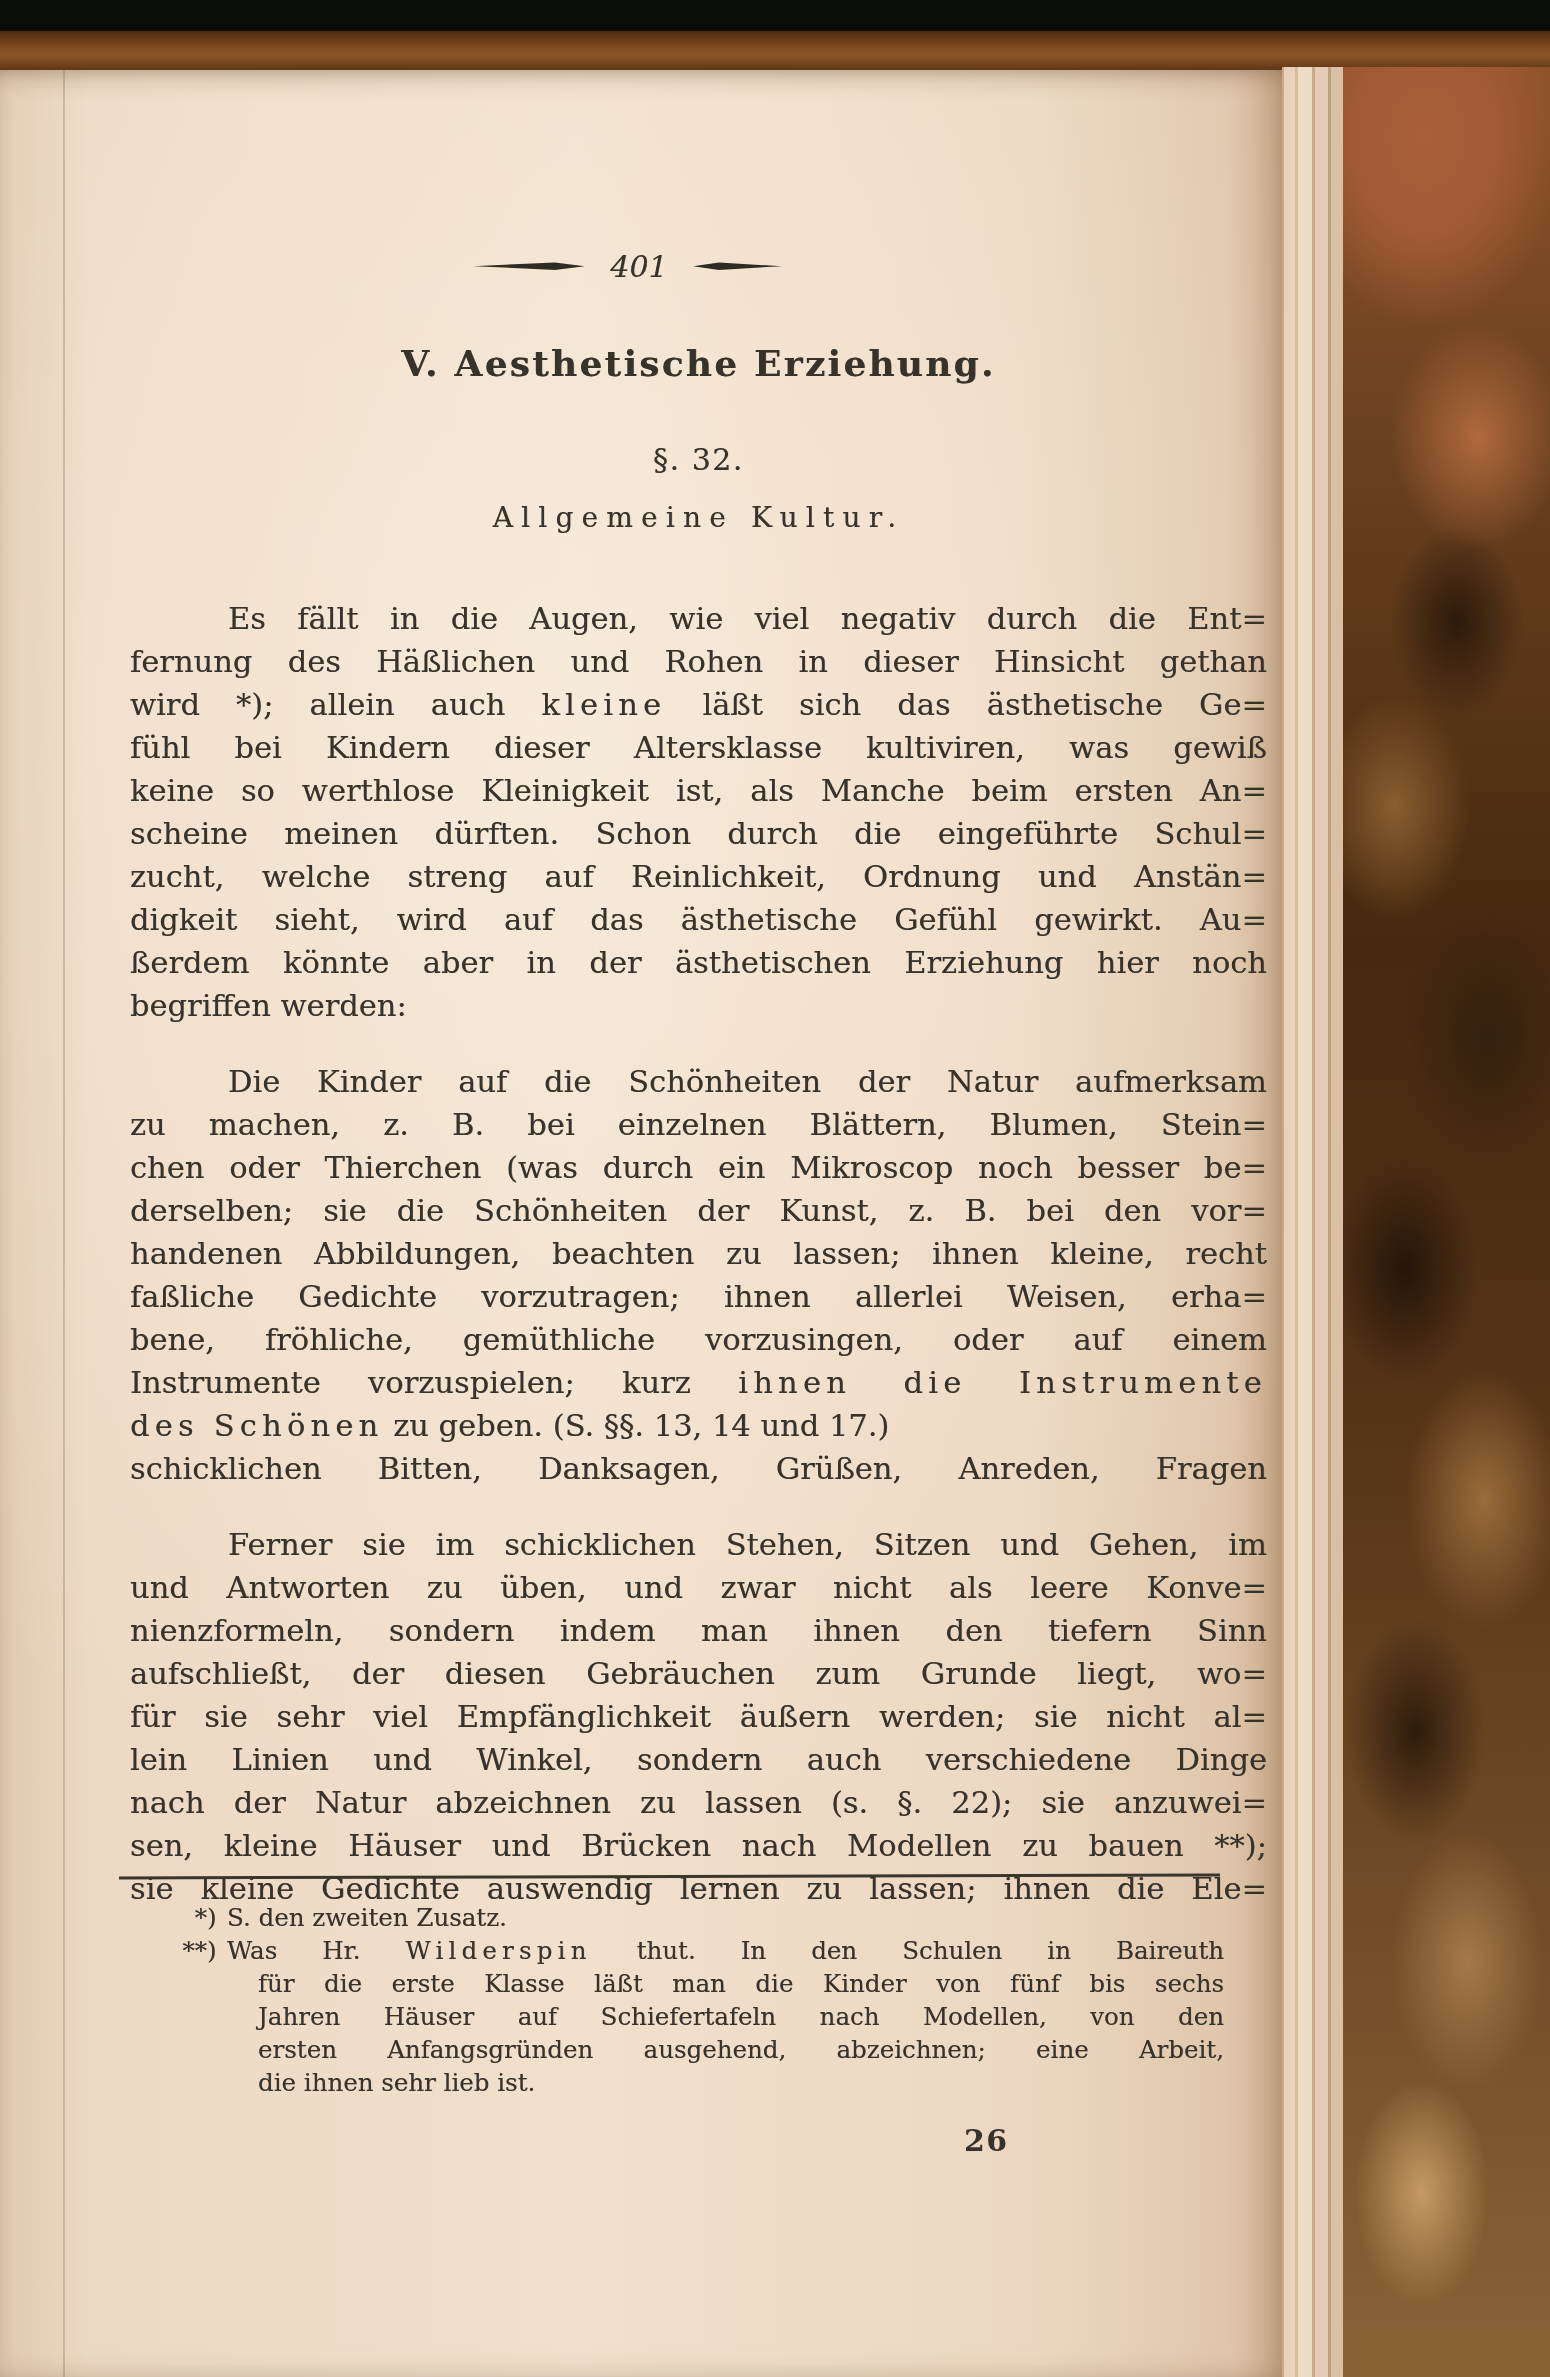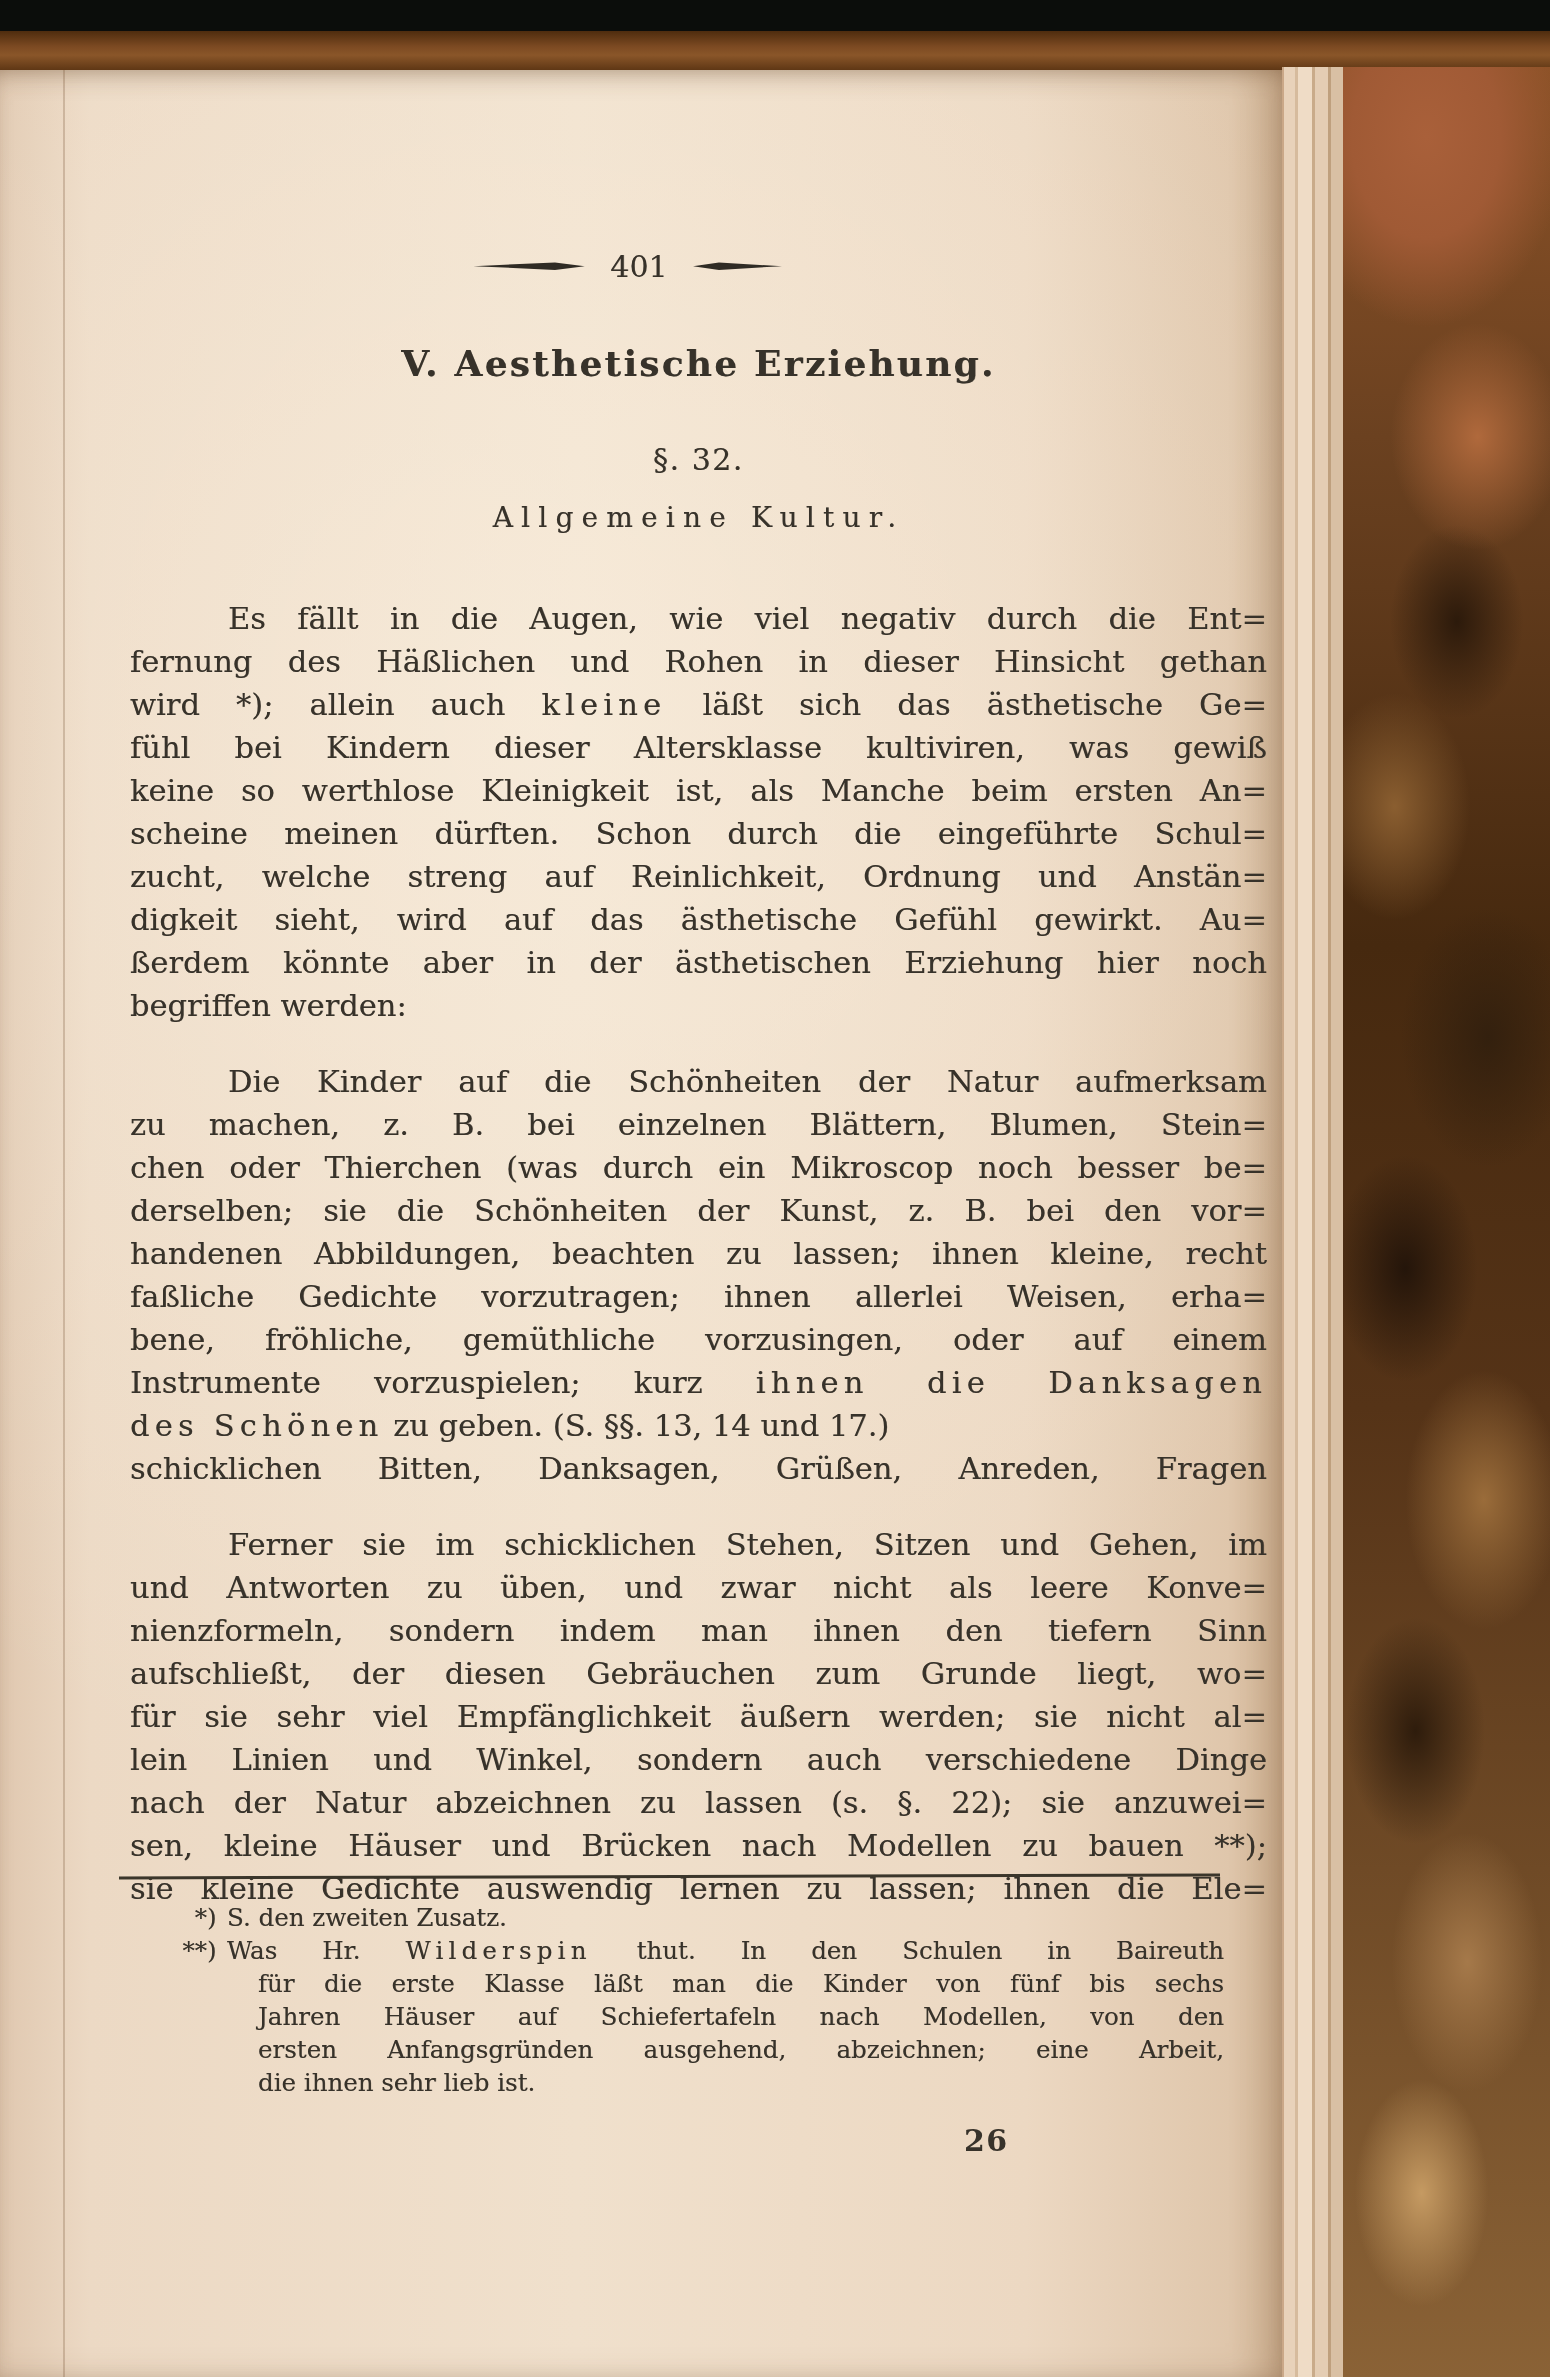--- a/index.html
+++ b/index.html
@@ -33,21 +33,21 @@
       radial-gradient(120% 80% at 42% 28%, rgba(255,247,233,0.45), rgba(255,247,233,0) 62%),
       linear-gradient(90deg,#e0c8b0 0%,#ecd9c4 7%,#f0e0cc 45%,#ecd8c2 80%,#dfc6ab 96%,#d2b595 100%),
       #ead7c1;
     box-shadow:inset -22px 0 41px -15px rgba(120,85,55,0.38),
                inset 0 15px 25px -15px rgba(110,80,50,0.5),
                inset 0 -10.4px 22px -15px rgba(120,90,60,0.28);}
   .crease{position:absolute;left:63px;top:0;width:1.5px;height:2308px;
     background:rgba(110,75,45,0.25);}
   .txt{position:absolute;text-shadow:0.3px 0.3px 0 rgba(40,36,28,0.45);}
   .pagehead{top:179px;left:130px;width:1137px;display:flex;justify-content:center;
-    align-items:center;gap:25px;font-size:30px;transform:translateX(-71px);}
+    align-items:center;gap:25px;font-size:30px;transform:translateX(-71px);font-style:italic;}
   .orn{display:block;}
   .chapterhead{top:272px;left:130px;width:1137px;text-align:center;font-size:36px;
     font-weight:bold;letter-spacing:2.2px;}
   .secnum{top:372px;left:130px;width:1137px;text-align:center;font-size:30px;letter-spacing:1.5px;}
   .sectitle{top:431px;left:130px;width:1137px;text-align:center;font-size:28px;
     letter-spacing:8.2px;}
   .body{top:494px;left:130px;width:1137px;font-size:30.5px;line-height:43px;}
   .line{text-align:justify;text-align-last:justify;white-space:normal;}
   .line.rag{text-align-last:left;}
   .line.ind{text-indent:98px;margin-top:33px;}
@@ -103,21 +103,21 @@
           <div class="line rag">begriffen werden:</div>
         </div>
       <div>
           <div class="line ind">Die Kinder auf die Schönheiten der Natur aufmerksam</div>
           <div class="line">zu machen, z. B. bei einzelnen Blättern, Blumen, Stein=</div>
           <div class="line">chen oder Thierchen (was durch ein Mikroscop noch besser be=</div>
           <div class="line">derselben; sie die Schönheiten der Kunst, z. B. bei den vor=</div>
           <div class="line">handenen Abbildungen, beachten zu lassen; ihnen kleine, recht</div>
           <div class="line">faßliche Gedichte vorzutragen; ihnen allerlei Weisen, erha=</div>
           <div class="line">bene, fröhliche, gemüthliche vorzusingen, oder auf einem</div>
-          <div class="line">Instrumente vorzuspielen; kurz <span class="sperr">ihnen die Danksagen</span></div>
+          <div class="line">Instrumente vorzuspielen; kurz <span class="sperr">ihnen die Instrumente</span></div>
           <div class="line rag"><span class="sperr">des Schönen</span> zu geben. (S. §§. 13, 14 und 17.)</div>
         </div>
       <div>
           <div class="line">schicklichen Bitten, Danksagen, Grüßen, Anreden, Fragen</div>
           <div class="line ind">Ferner sie im schicklichen Stehen, Sitzen und Gehen, im</div>
           <div class="line">und Antworten zu üben, und zwar nicht als leere Konve=</div>
           <div class="line">nienzformeln, sondern indem man ihnen den tiefern Sinn</div>
           <div class="line">aufschließt, der diesen Gebräuchen zum Grunde liegt, wo=</div>
           <div class="line">für sie sehr viel Empfänglichkeit äußern werden; sie nicht al=</div>
           <div class="line">lein Linien und Winkel, sondern auch verschiedene Dinge</div>

